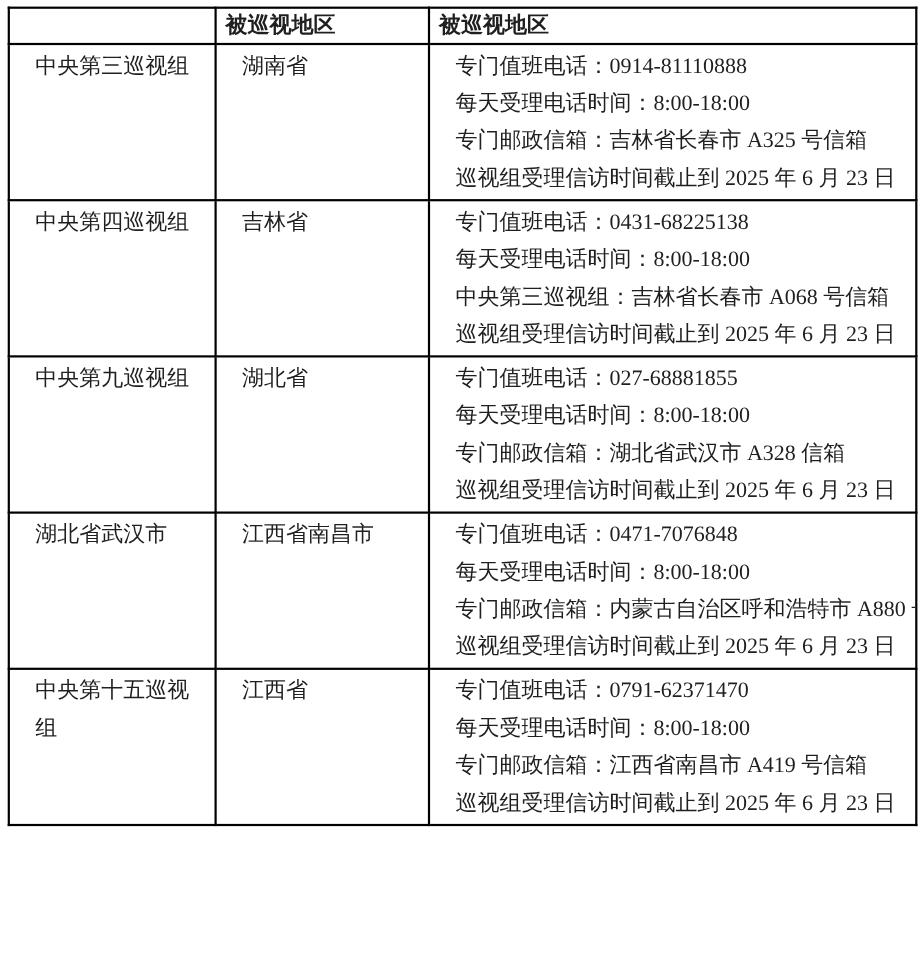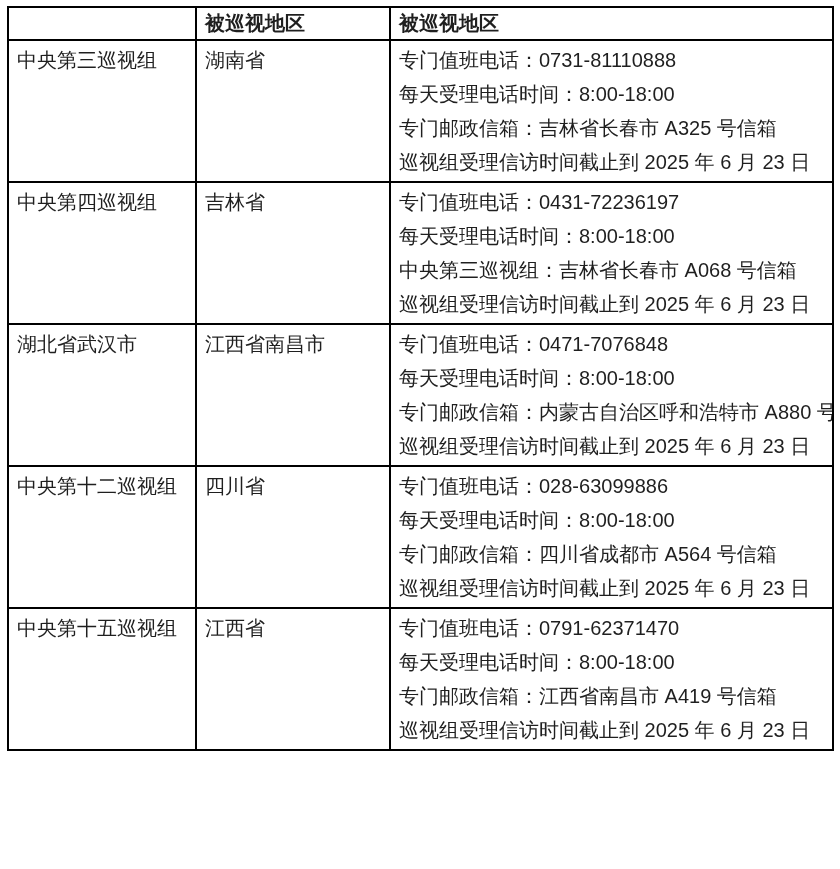--- a/index.html
+++ b/index.html
@@ -7,21 +7,21 @@
     padding: 0;
     background: #ffffff;
     width: 840px;
     height: 869px;
     overflow: hidden;
   }
   .page {
     position: relative;
     width: 840px;
     height: 869px;
-    font-family: Liberation Sans, sans-serif;
+    font-family: Liberation Serif, serif;
     color: #1f1f1f;
   }
   table.doc-table {
     position: absolute;
     left: 7px;
     top: 6px;
     width: 825px;
     border-collapse: collapse;
     table-layout: fixed;
     font-size: 20px;
@@ -38,21 +38,21 @@
   }
   table.doc-table thead tr { height: 33px; }
   table.doc-table th {
     font-weight: bold;
     padding: 2px 8px 2px 8px;
     line-height: 27px;
     font-size: 20px;
   }
   table.doc-table tbody tr { height: 137px; }
   table.doc-table td {
-    padding: 2px 8px 2px 8px;
+    padding: 2px 8px 2px 23px;
     line-height: 34px;
   }
   .contact-line {
     white-space: nowrap;
     line-height: 34px;
   }
 </style>
 </head>
 <body>
 
@@ -68,53 +68,53 @@
         <th></th>
         <th>被巡视地区</th>
         <th>被巡视地区</th>
       </tr>
     </thead>
     <tbody>
       <tr>
         <td>中央第三巡视组</td>
         <td>湖南省</td>
         <td>
-          <div class="contact-line">专门值班电话：0731-81110888</div>
+          <div class="contact-line">专门值班电话：0914-81110888</div>
           <div class="contact-line">每天受理电话时间：8:00-18:00</div>
           <div class="contact-line">专门邮政信箱：吉林省长春市 A325 号信箱</div>
           <div class="contact-line">巡视组受理信访时间截止到 2025 年 6 月 23 日</div>
         </td>
       </tr>
       <tr>
         <td>中央第四巡视组</td>
         <td>吉林省</td>
         <td>
-          <div class="contact-line">专门值班电话：0431-72236197</div>
+          <div class="contact-line">专门值班电话：0431-68225138</div>
           <div class="contact-line">每天受理电话时间：8:00-18:00</div>
           <div class="contact-line">中央第三巡视组：吉林省长春市 A068 号信箱</div>
+          <div class="contact-line">巡视组受理信访时间截止到 2025 年 6 月 23 日</div>
+        </td>
+      </tr>
+      <tr>
+        <td>中央第九巡视组</td>
+        <td>湖北省</td>
+        <td>
+          <div class="contact-line">专门值班电话：027-68881855</div>
+          <div class="contact-line">每天受理电话时间：8:00-18:00</div>
+          <div class="contact-line">专门邮政信箱：湖北省武汉市 A328 信箱</div>
           <div class="contact-line">巡视组受理信访时间截止到 2025 年 6 月 23 日</div>
         </td>
       </tr>
       <tr>
         <td>湖北省武汉市</td>
         <td>江西省南昌市</td>
         <td>
           <div class="contact-line">专门值班电话：0471-7076848</div>
           <div class="contact-line">每天受理电话时间：8:00-18:00</div>
           <div class="contact-line">专门邮政信箱：内蒙古自治区呼和浩特市 A880 号信箱</div>
-          <div class="contact-line">巡视组受理信访时间截止到 2025 年 6 月 23 日</div>
-        </td>
-      </tr>
-      <tr>
-        <td>中央第十二巡视组</td>
-        <td>四川省</td>
-        <td>
-          <div class="contact-line">专门值班电话：028-63099886</div>
-          <div class="contact-line">每天受理电话时间：8:00-18:00</div>
-          <div class="contact-line">专门邮政信箱：四川省成都市 A564 号信箱</div>
           <div class="contact-line">巡视组受理信访时间截止到 2025 年 6 月 23 日</div>
         </td>
       </tr>
       <tr>
         <td>中央第十五巡视组</td>
         <td>江西省</td>
         <td>
           <div class="contact-line">专门值班电话：0791-62371470</div>
           <div class="contact-line">每天受理电话时间：8:00-18:00</div>
           <div class="contact-line">专门邮政信箱：江西省南昌市 A419 号信箱</div>

